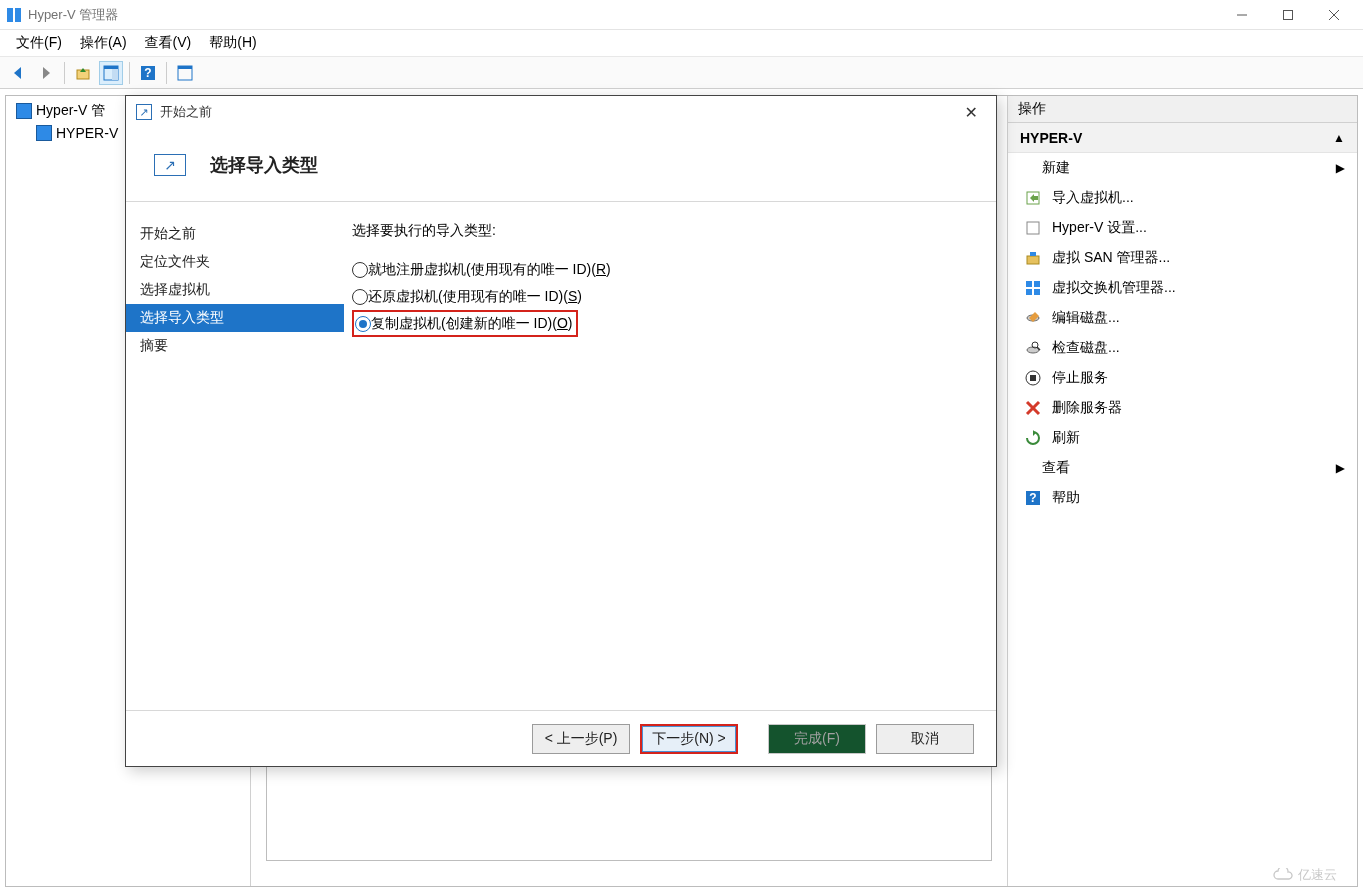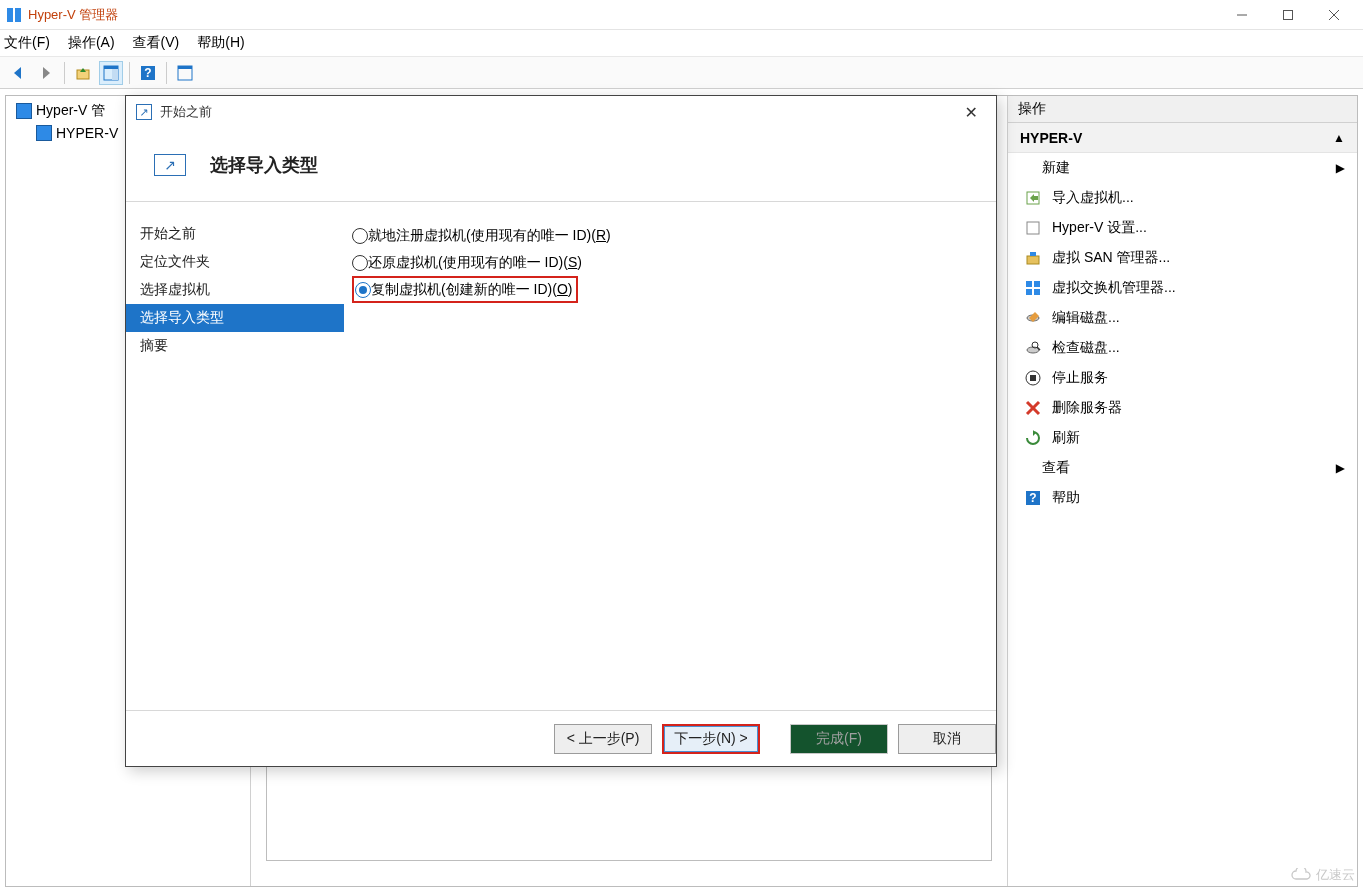--- a/index.html
+++ b/index.html
@@ -1,27 +1,27 @@
 <!DOCTYPE html>
 <html><head>
 <meta charset="utf-8">
 <style>
   * { box-sizing: border-box; font-family: "Microsoft YaHei", "Segoe UI", Tahoma, sans-serif; }
   html, body { margin:0; padding:0; width:1363px; height:892px; background:#fff; overflow:hidden; font-size:13px; color:#000; }
 
   
   .titlebar { height:30px; display:flex; align-items:center; padding:0 6px; background:#fff; border-bottom:1px solid #e4e4e4; }
   .titlebar .app-icon { width:16px; height:16px; margin-right:6px; }
-  .titlebar .title-text { color:#c2410c; font-size:13px; }
+  .titlebar .title-text { color:#737373; font-size:13px; }
   .titlebar .spacer { flex:1; }
   .win-btn { width:46px; height:30px; display:flex; align-items:center; justify-content:center; color:#555; }
   .win-btn svg { display:block; }
 
   
-  .menubar { height:26px; display:flex; align-items:center; padding:0 4px; gap:18px; background:#fff; }
+  .menubar { height:26px; display:flex; align-items:center; padding:0 16px; gap:18px; background:#fff; }
   .menubar span { font-size:14px; color:#000; }
 
   
   .toolbar { height:33px; display:flex; align-items:center; padding:0 6px; gap:4px; border-top:1px solid #e8e8e8; border-bottom:1px solid #d0d0d0; background:#fafafa; }
   .tb-btn { width:24px; height:24px; display:flex; align-items:center; justify-content:center; border:1px solid transparent; }
   .tb-btn.on { background:#dbeefc; border-color:#a1cde8; }
   .tb-sep { width:1px; height:22px; background:#ccc; margin:0 2px; }
 
   
   .main-area { position:absolute; top:95px; left:5px; right:5px; bottom:5px; display:flex; border:1px solid #bcbcbc; }
@@ -59,27 +59,27 @@
   .dlg-nav-item.active { background:#1e74c8; color:#fff; }
   .dlg-content { flex:1; padding:20px 20px 0 8px; }
   .dlg-content .prompt { font-size:14px; margin-bottom:16px; }
   .radio-row { display:flex; align-items:center; height:27px; font-size:14px; }
   .radio-row .radio { width:16px; height:16px; border-radius:50%; border:1.5px solid #333; display:inline-flex; align-items:center; justify-content:center; }
   .radio-row .radio.sel { border-color:#1e74c8; }
   .radio-row .radio.sel::after { content:""; width:8px; height:8px; border-radius:50%; background:#1e74c8; }
   .radio-row.highlight { border:2px solid #d4231b; padding:0 4px 0 1px; height:27px; width:fit-content; }
   .underline { text-decoration: underline; }
 
-  .dlg-footer { height:56px; border-top:1px solid #d8d8d8; display:flex; align-items:center; justify-content:flex-end; gap:10px; }
+  .dlg-footer { height:56px; border-top:1px solid #d8d8d8; display:flex; align-items:center; justify-content:flex-end; padding-right:22px; gap:10px; }
   .dlg-btn { width:98px; height:30px; border:1px solid #9b9b9b; background:#eee; font-size:14px; color:#222; display:flex; align-items:center; justify-content:center; }
   .dlg-btn.primary { border:2px solid #d4231b; background:#e6eff8; outline:1px solid #4a8fd2; outline-offset:-3px; }
   .dlg-btn.disabled { color:#a0a0a0; background:#14532d; border-color:#c8c8c8;margin-left:20px; }
 
   
-  .watermark { position:absolute; right:8px; bottom:8px; color:#c8c8c8; font-size:13px; display:flex; align-items:center; gap:4px; }
+  .watermark { position:absolute; right:26px; bottom:8px; color:#c8c8c8; font-size:13px; display:flex; align-items:center; gap:4px; }
 </style>
 </head>
 <body>
 
 <div class="titlebar">
   <svg class="app-icon" viewBox="0 0 16 16">
       <rect x="1" y="1" width="6" height="14" fill="#2e8ae6"></rect>
       <rect x="9" y="1" width="6" height="14" fill="#2e8ae6"></rect>
     </svg>
   <span class="title-text">Hyper-V 管理器</span>
@@ -287,20 +287,21 @@
   </div>
   <div class="dlg-body">
     <div class="dlg-nav">
       <div class="dlg-nav-item">开始之前</div>
       <div class="dlg-nav-item">定位文件夹</div>
       <div class="dlg-nav-item">选择虚拟机</div>
       <div class="dlg-nav-item active">选择导入类型</div>
       <div class="dlg-nav-item">摘要</div>
     </div>
     <div class="dlg-content">
+      <div class="prompt">选择要执行的导入类型:</div>
       <label class="radio-row">
         <span class="radio"></span>
         <span><span>就地注册虚拟机(使用现有的唯一 ID)(</span><span class="underline">R</span><span>)</span></span>
       </label>
       <label class="radio-row">
         <span class="radio"></span>
         <span><span>还原虚拟机(使用现有的唯一 ID)(</span><span class="underline">S</span><span>)</span></span>
       </label>
       <label class="radio-row highlight">
         <span class="radio sel"></span>

